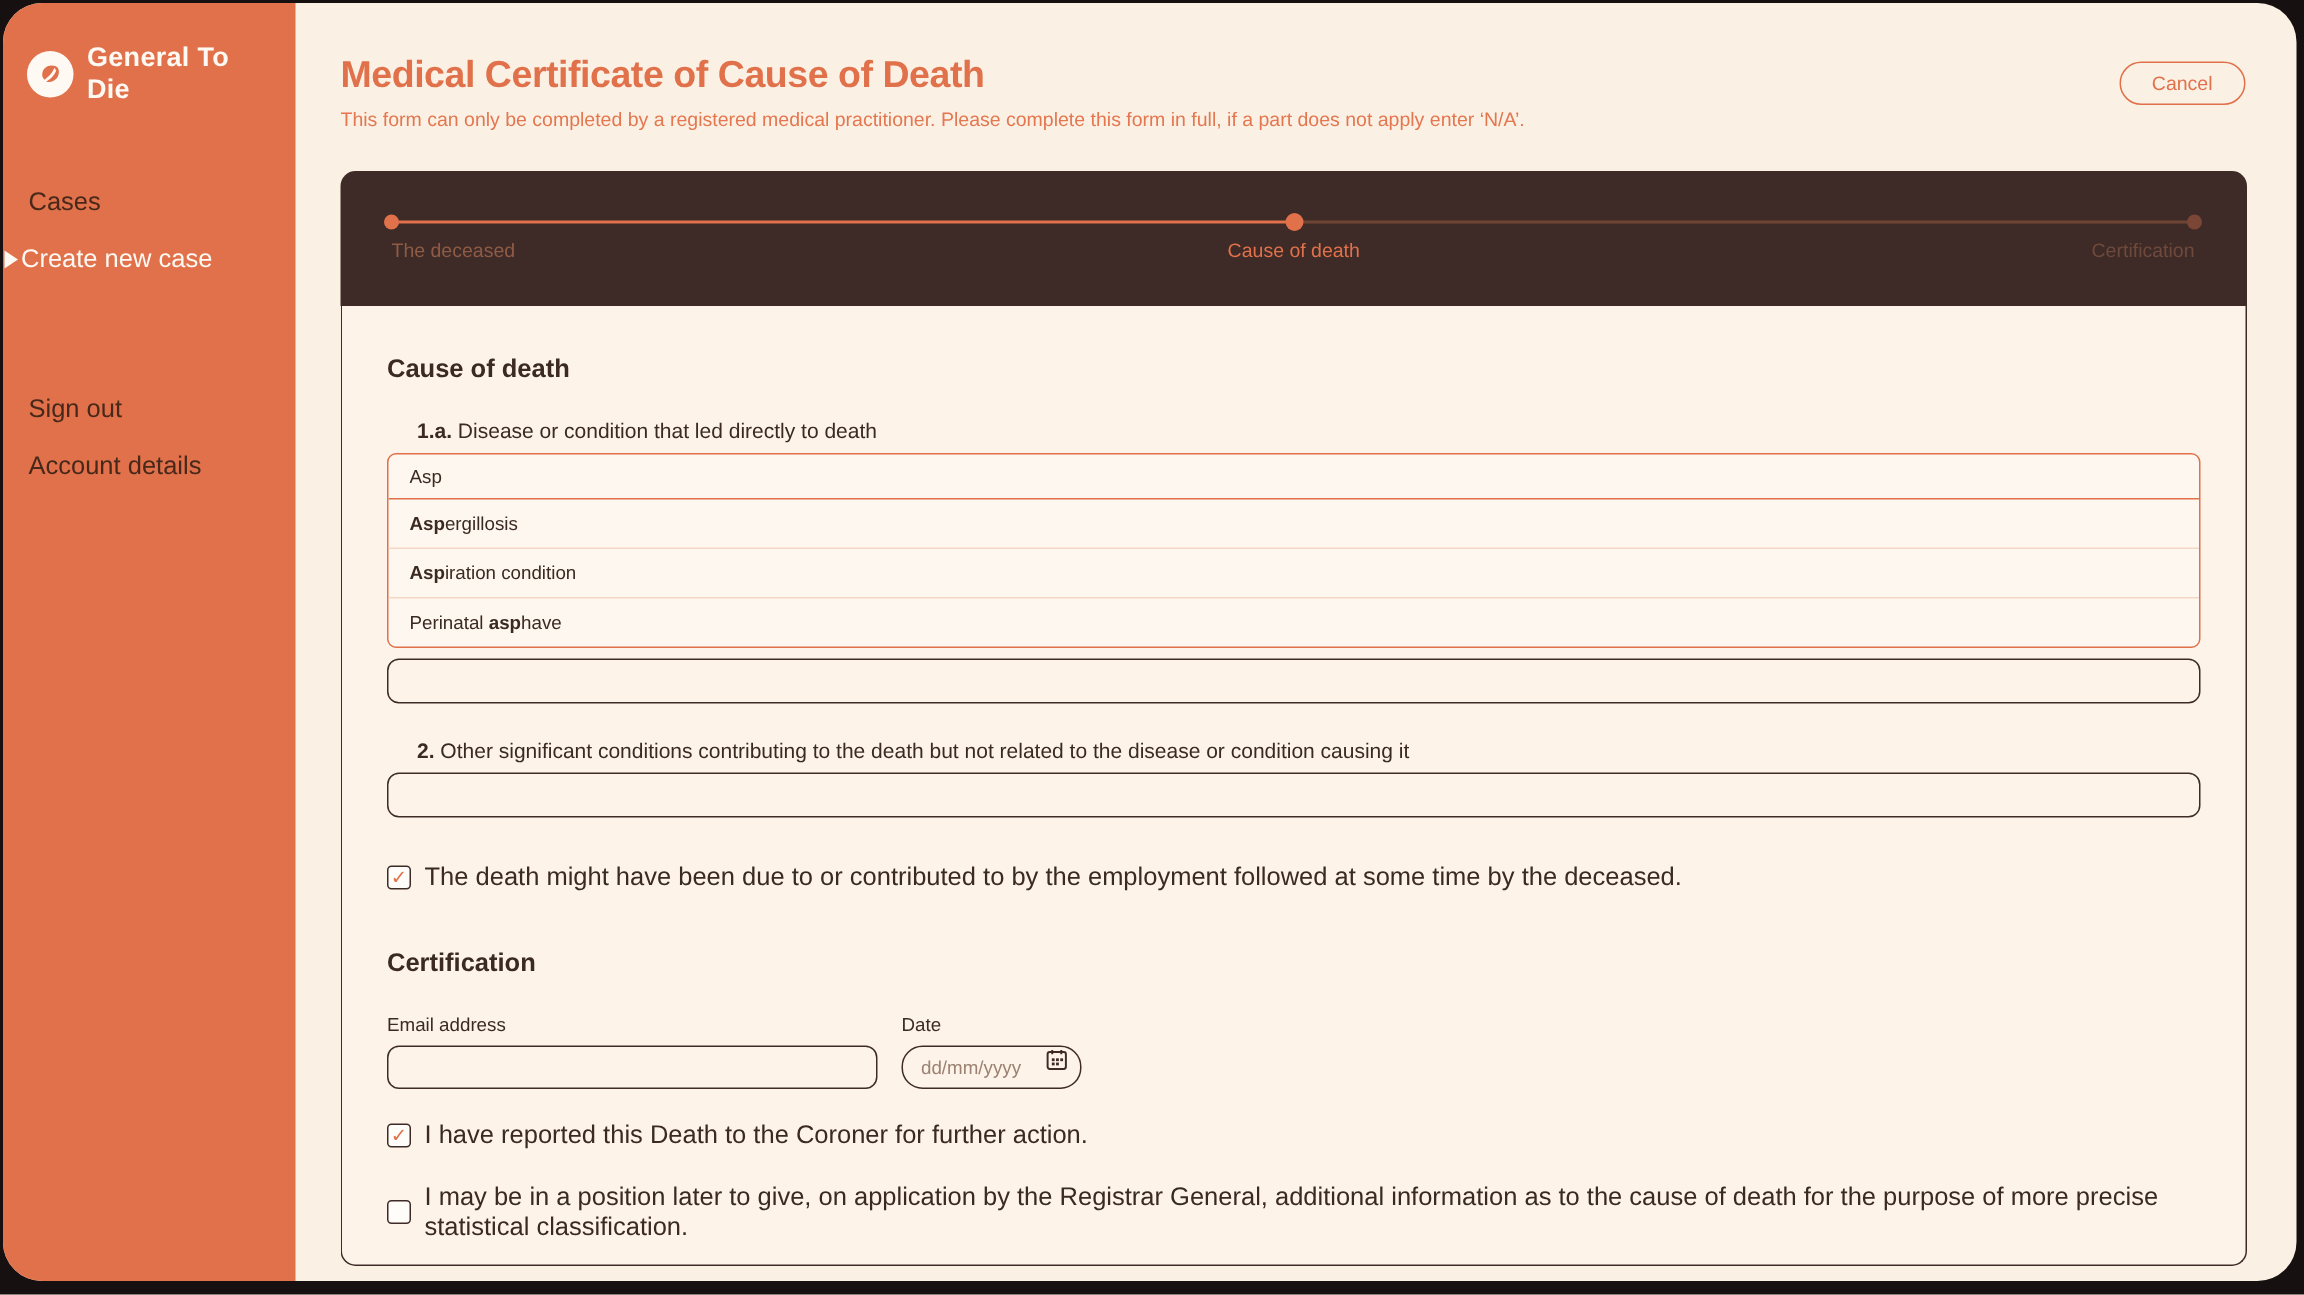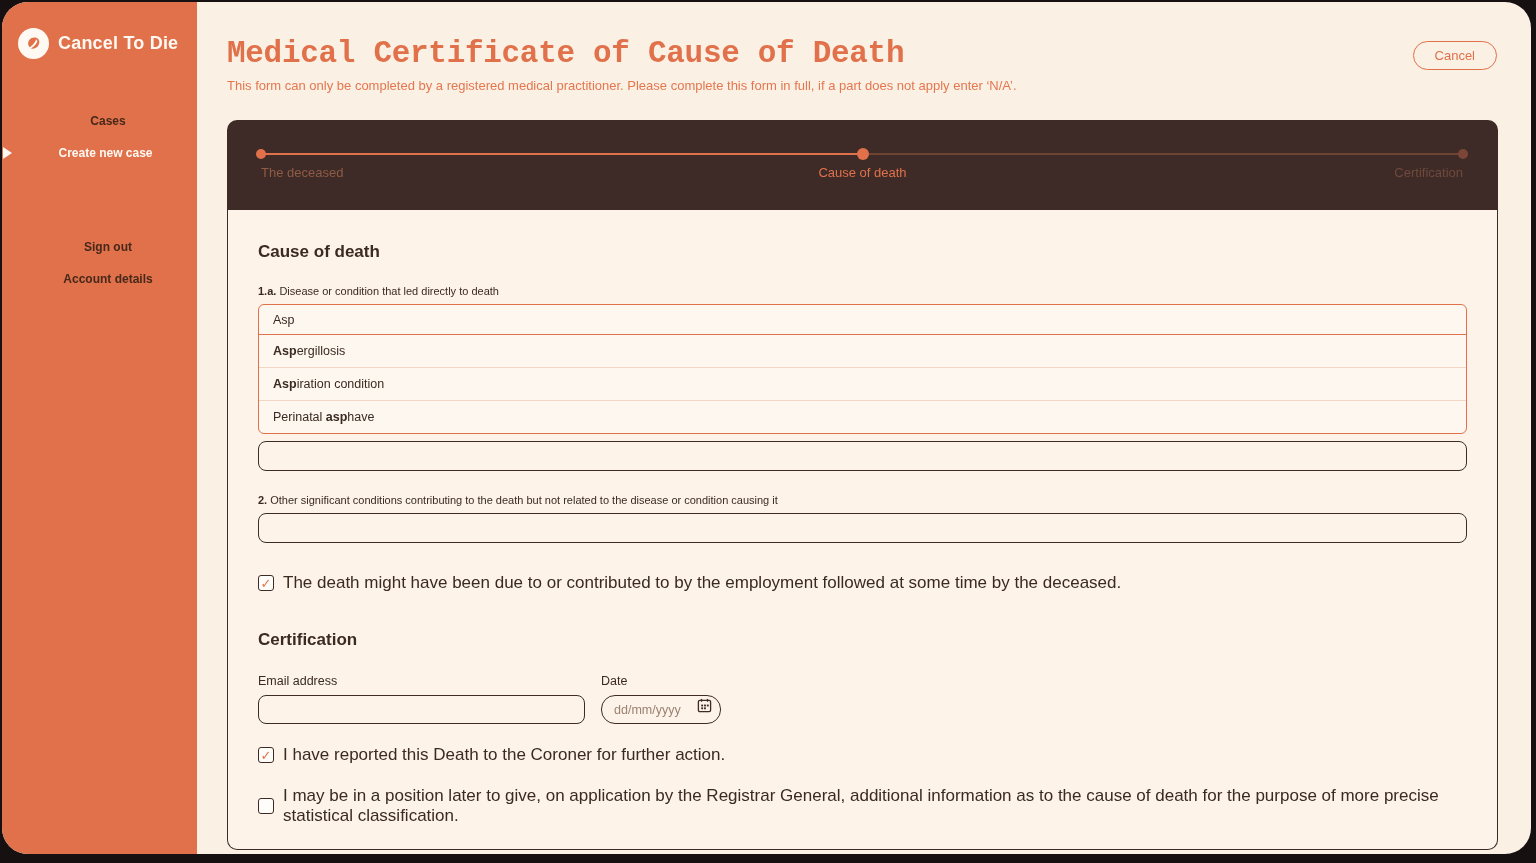--- a/index.html
+++ b/index.html
@@ -19,32 +19,32 @@
     position:absolute; left:0; top:0; bottom:0; width:195px;
     background:#E0714A; padding-top:26px;
   }
   .logo-row { display:flex; align-items:center; gap:9px; padding:0 16px; margin-bottom:46px; }
   .logo-circle {
     width:31px; height:31px; border-radius:50%; background:#FFF9F3;
     display:flex; align-items:center; justify-content:center; flex:none;
   }
   .logo-name { color:#FFF9F3; font-weight:bold; font-size:18px; letter-spacing:.2px; }
   .nav-item {
-    position:relative; padding:9px 0 9px 17px; font-size:12px; font-weight:bold;
-    color:#47281A; cursor:pointer;text-align:center;
+    position:relative; padding:9px 0 9px 17px; font-size:17px; font-weight:normal;
+    color:#47281A; cursor:pointer;
   }
   .nav-item.active { color:#FFF9F3;padding-left:12px; }
   .nav-item.active::before {
     content:""; position:absolute; left:1px; top:50%; transform:translateY(-50%);
     border-left:9px solid #FFF9F3; border-top:6px solid transparent; border-bottom:6px solid transparent;
   }
   .signout { margin-top:62px; }
   
   .main { position:absolute; left:195px; top:0; right:0; bottom:0; padding:34px 33px 0 30px; }
-  .page-title { color:#E0714A; font-size:31px; font-weight:bold; letter-spacing:-.3px;font-family:Liberation Mono, monospace; }
+  .page-title { color:#E0714A; font-size:25px; font-weight:bold; letter-spacing:-.3px; }
   .page-subtitle { color:#E4774F; font-size:13px; margin-top:7px; }
   .cancel-btn {
     position:absolute; top:39px; right:34px;
     border:1.6px solid #E0714A; color:#E0714A; background:transparent;
     border-radius:15px; padding:6px 21px; font-size:13px;
     font-family:inherit; cursor:pointer;
   }
   
   .card { margin-top:27px; }
   .stepper {
@@ -60,21 +60,21 @@
   .dot-3 { right:30px; top:29px; width:10px; height:10px; background:#7C4636; }
   .step-label { position:absolute; top:45px; font-size:13px; cursor:pointer; }
   .label-1 { left:34px; color:#8F5B45; }
   .label-2 { left:50%; transform:translateX(-50%); color:#E0714A; }
   .label-3 { right:35px; color:#6F4A3C; }
   .card-body {
     background:#FDF3E9; border:1px solid #3E2B27; border-top:none;
     border-radius:0 0 10px 10px; padding:32px 30px 25px 30px; height:640px;
   }
   .section-heading { font-size:17px; font-weight:bold; color:#3A2A22; }
-  .field-label { font-size:11px; margin-top:23px; }
+  .field-label { font-size:14px; margin-top:23px;margin-left:20px; }
   .field-label b { font-weight:bold; }
   
   .combobox {
     margin-top:7px; border:1.6px solid #E0714A; border-radius:6px;
     background:#FEF7EF; overflow:hidden;
   }
   .combo-input-row { border-bottom:1.6px solid #E0714A; }
   .combo-input {
     width:100%; height:29px; border:none; outline:none; background:transparent;
     padding:0 14px; font-size:12.5px; color:#3A2A22; font-family:inherit;
@@ -125,21 +125,21 @@
 <div class="window">
 
   <div class="sidebar">
     <div class="logo-row">
       <span class="logo-circle">
         <svg width="19" height="19" viewBox="0 0 20 20">
           <path d="M4.5 11.5 C3.5 6.5 8 2.5 13.5 4.2 C16.5 5.2 17 9.5 14.5 12.8 C12.5 15.4 8.5 16.2 6.2 14.5 Z" fill="#E0714A"></path>
           <path d="M4 15 C8 13 11 10 13 5.5 L14.2 7.5 C12.5 11.5 9 14.5 5.5 16 Z" fill="#FFF9F3"></path>
         </svg>
       </span>
-      <span class="logo-name">Cancel To Die</span>
+      <span class="logo-name">General To Die</span>
     </div>
     <div class="nav-item">Cases</div>
     <div class="nav-item active">Create new case</div>
     <div class="nav-item signout">Sign out</div>
     <div class="nav-item">Account details</div>
   </div>
 
   <div class="main">
     <div class="page-title">Medical Certificate of Cause of Death</div>
     <div class="page-subtitle">This form can only be completed by a registered medical practitioner. Please complete this form in full, if a part does not apply enter ‘N/A’.</div>

